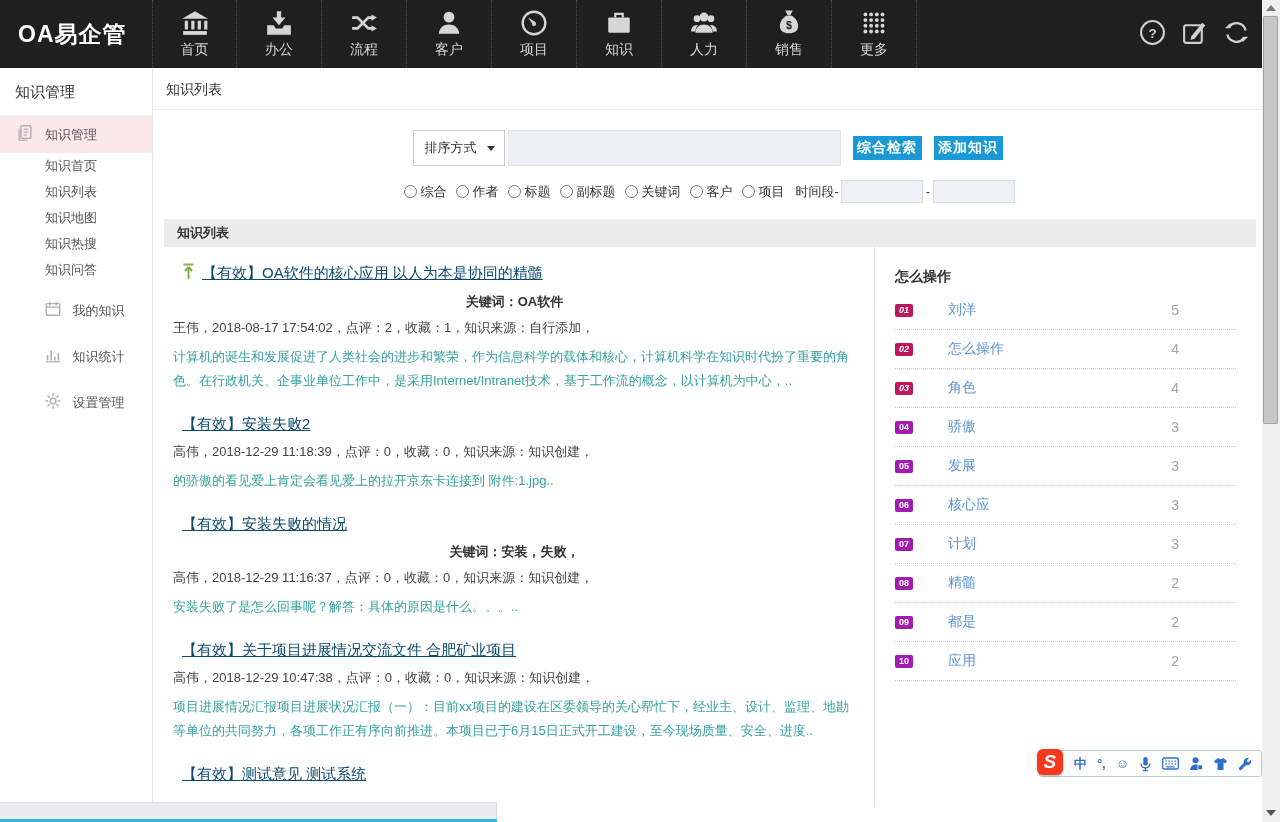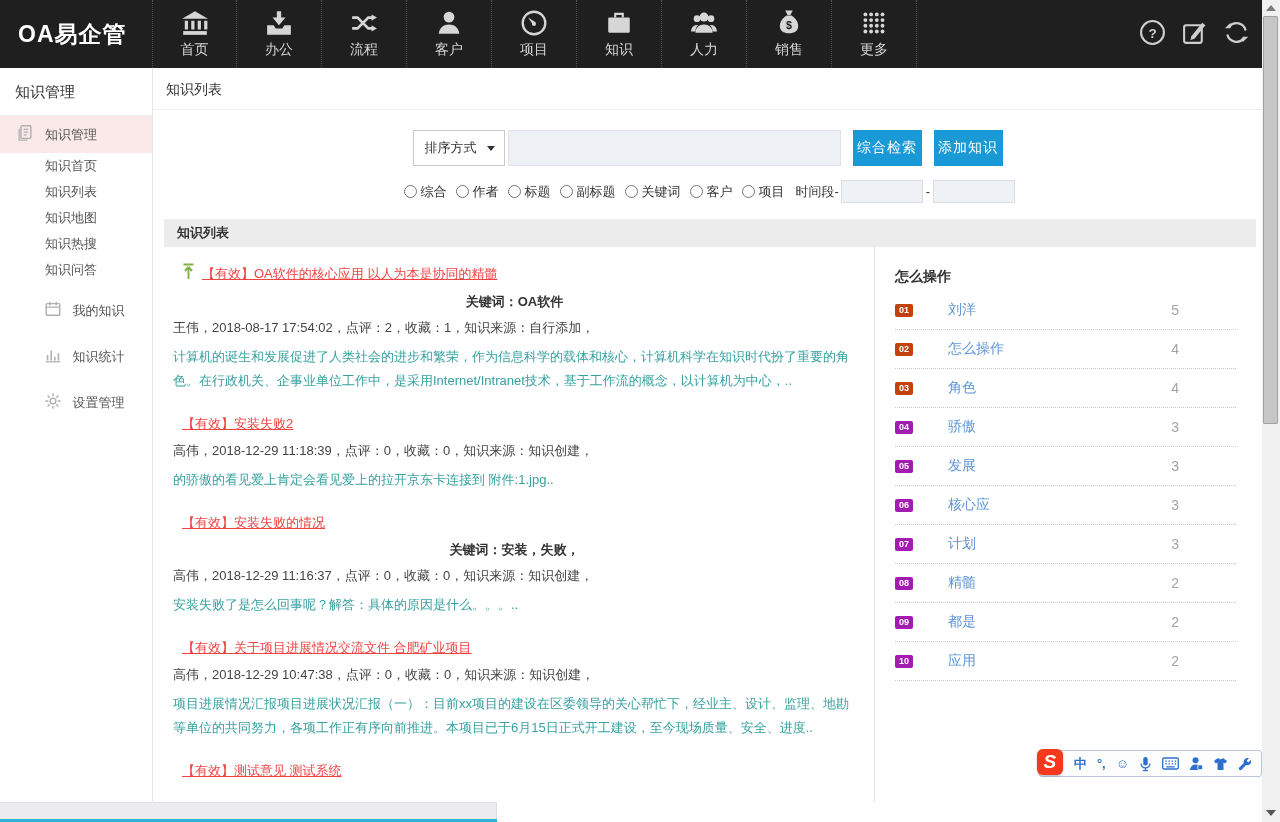--- a/index.html
+++ b/index.html
@@ -26,45 +26,45 @@
 
   
   .main { position:absolute; left:153px; top:68px; width:1109px; bottom:0; background:#fff; overflow:hidden; }
   .breadcrumb { height:42px; line-height:42px; padding-left:13px; font-size:14px; color:#333; border-bottom:1px solid #ededed; }
 
   .search-wrap { padding-top:20px; }
   .search-row { width:590px; margin:0 auto; display:flex; align-items:center; }
   .sort-select { width:92px; height:36px; background:#fff; border:1px solid #c9c9c9; display:flex; align-items:center; justify-content:space-between; padding:0 9px 0 11px; font-size:13px; color:#333; cursor:pointer; }
   .caret { width:0; height:0; border-left:4px solid transparent; border-right:4px solid transparent; border-top:5px solid #333; }
   .search-input { flex:1; height:36px; margin-left:3px; background:#edf0f5; border:1px solid #e0e4ea; outline:none; padding:0 8px; font-size:13px; }
-  .btn { width:69px; height:36px; margin-left:12px; background:#199ad7; color:#fff; font-size:14px; font-weight:normal; border:none; cursor:pointer; letter-spacing:1px; }
+  .btn { width:69px; height:24px; margin-left:12px; background:#199ad7; color:#fff; font-size:14px; font-weight:bold; border:none; cursor:pointer; letter-spacing:1px; }
   .filter-row { width:608px; margin:14px auto 0; display:flex; align-items:center; font-size:13px; color:#333; white-space:nowrap; }
   .filter-row label { display:flex; align-items:center; margin-right:9px; cursor:pointer; }
   .filter-row input[type=radio] { width:13px; height:13px; margin:0 4px 0 0; }
   .time-label { margin-left:2px; }
   .date-input { width:82px; height:23px; background:#eef1f6; border:1px solid #d9dde3; margin-left:2px; outline:none; }
   .dash { margin:0 1px 0 3px; }
 
   .section-bar { margin:16px 0 0 11px; width:1092px; height:28px; background:#ececec; line-height:28px; padding-left:13px; font-size:13px; font-weight:bold; color:#333; }
 
   .content-row { display:flex; margin-left:11px; width:1092px; align-items:stretch; }
   .list-col { flex:1; min-width:0; padding:16px 18px 0 9px; }
   .hot-col { width:382px; border-left:1px solid #e4e4e4; padding:21px 0 0 20px; }
 
   .k-item { margin-bottom:22px; }
   .k-title-row { display:flex; align-items:center; gap:7px; margin-bottom:9px; padding-left:9px; }
-  .k-title { font-size:13px; color:#ef4444; text-decoration:underline; cursor:pointer; }
+  .k-title { font-size:15px; color:#0c4a6e; text-decoration:underline; cursor:pointer; }
   .k-kw { font-size:13px; font-weight:bold; color:#333; margin-bottom:8px;text-align:center; }
   .k-meta { font-size:13px; color:#444; margin-bottom:8px; }
   .k-sum { font-size:13px; color:#38a1a1; line-height:24px; }
 
   .hot-title { font-size:14px; font-weight:bold; color:#333; margin-bottom:5px; }
   .hot-row { display:flex; align-items:center; height:39px; border-bottom:1px dotted #c9c9c9; width:341px; }
   .badge { width:18px; height:13px; border-radius:2px; background:#a21caf; color:#fff; font-size:9px; line-height:13px; text-align:center; font-weight:bold; flex:none; overflow:hidden; }
-  .badge.top { background:#c2410c; }
+  .badge.top { background:#be185d;font-style:italic; }
   .hot-kw { margin-left:35px; font-size:14px; color:#5b94d6; flex:1; cursor:pointer; }
   .hot-count { font-size:14px; color:#a3a3a3; margin-right:57px; }
 
   
   .bottom-bar { position:absolute; left:0; bottom:3px; width:497px; height:17px; background:#ececee; border-top:1px solid #e2e2e5; border-right:1px solid #dcdcdf; z-index:5; }
   .bottom-blue { position:absolute; left:0; bottom:0; width:497px; height:3px; background:#30b4d8; z-index:6; }
 
   .scrollbar { position:absolute; right:0; top:0; width:18px; height:822px; background:#f0f0f0; z-index:10; }
   .sb-up { position:absolute; top:5px; left:4px; width:0; height:0; border-left:5px solid transparent; border-right:5px solid transparent; border-bottom:6px solid #7a7a7a; cursor:pointer; }
   .sb-thumb { position:absolute; top:16px; left:1px; width:15px; height:408px; background:#c6c6c6; border:1px solid #a2a2a2; border-radius:1px; cursor:pointer; }

